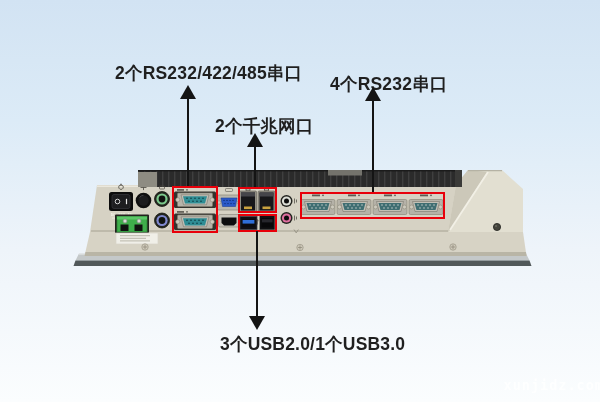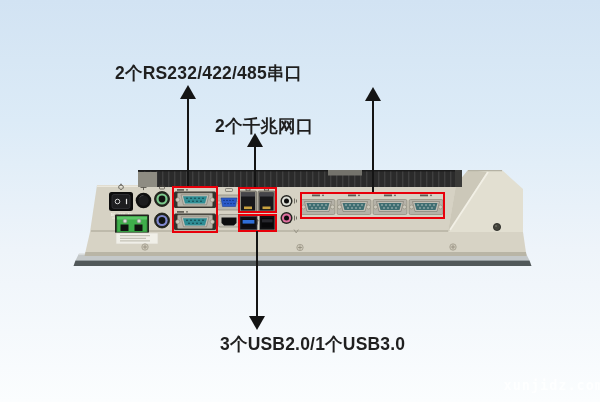--- a/index.html
+++ b/index.html
@@ -350,20 +350,21 @@
     <div class="arrow-head-up" style="left:180px;top:85px;"></div>
     <div class="arrow-line" style="left:187px;top:98px;height:88px;"></div>
   </div>
 
   <div class="callout-label" style="left:215px;top:114px;text-align:center;">2个千兆网口</div>
   <div>
     <div class="arrow-head-up" style="left:247px;top:133px;"></div>
     <div class="arrow-line" style="left:254px;top:146px;height:41px;"></div>
   </div>
 
+  <div class="callout-label" style="left:330px;top:72px;">4个RS232串口</div>
   <div>
     <div class="arrow-head-up" style="left:365px;top:87px;"></div>
     <div class="arrow-line" style="left:372px;top:100px;height:92px;"></div>
   </div>
 
   <div>
     <div class="arrow-line" style="left:256px;top:231px;height:86px;"></div>
     <div class="arrow-head-down" style="left:249px;top:316px;"></div>
   </div>
   <div class="callout-label" style="left:184px;top:332px;margin-left:36px;">3个USB2.0/1个USB3.0</div>

